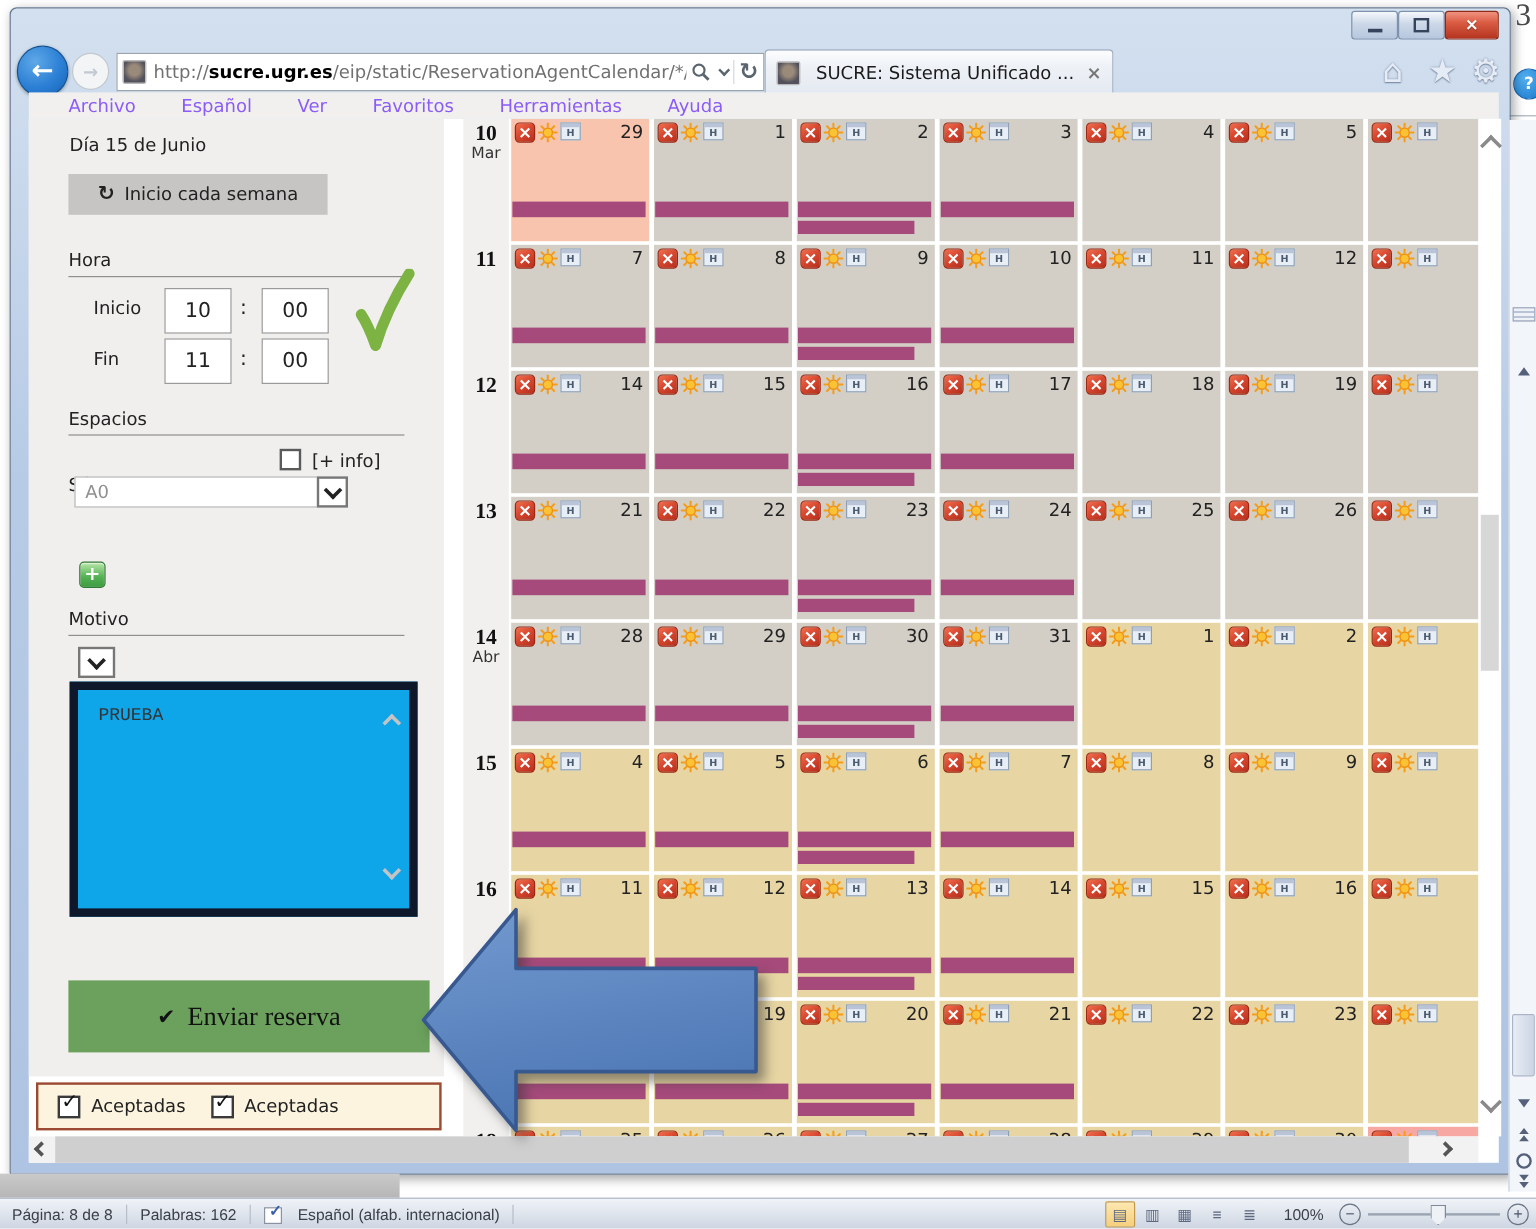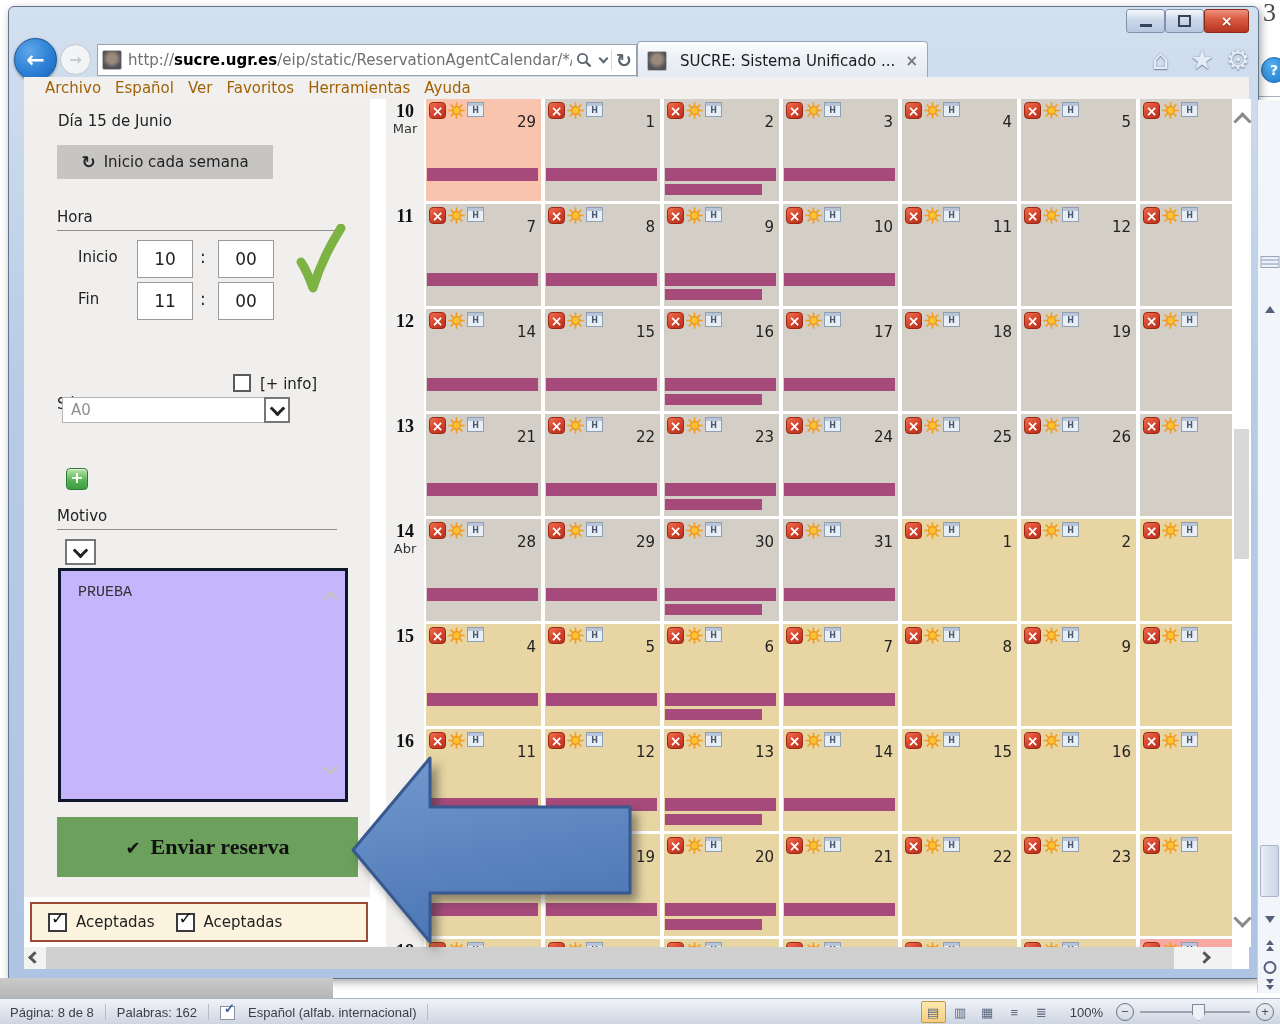--- a/index.html
+++ b/index.html
@@ -36,56 +36,56 @@
   #tab{position:absolute;left:637px;top:41px;width:271px;height:38px;
     background:linear-gradient(#fdfdfe,#eef2f7 35%,#e3e9f1);border:1px solid #98a8bc;border-bottom:none;
     border-radius:4px 4px 0 0;display:flex;align-items:center;padding:0 9px;gap:7px;}
   #tab-title{flex:1;white-space:nowrap;overflow:hidden;color:#1a1a1a;}
   #tab-close{color:#777;font-size:15px;font-weight:bold;}
   .tbico{position:absolute;top:44px;font-size:27px;color:#e6ecf5;text-shadow:0 0 2px #8494ac,0 1px 1px #74849c;}
 
   
   #menubar{position:absolute;left:24px;top:77px;width:1225px;height:22px;background:#f1f0ee;
     display:flex;align-items:center;padding-left:14px;box-sizing:border-box;}
-  .mi{margin:0 7px;color:#a16207;}
+  .mi{margin:0 19px;color:#8b5cf6;}
 
   
   #content{position:absolute;left:24px;top:99px;width:1225px;height:870px;background:#fff;}
 
   
   #panel{position:absolute;left:24px;top:99px;width:346px;height:798px;background:#f0efed;}
   .hdr{position:absolute;color:#222;border-bottom:1px solid #8f8f8f;padding-bottom:4px;}
   .time-in{position:absolute;width:54px;height:36px;border:1px solid #9a9a9a;background:#fff;
     font-size:17px;display:flex;align-items:center;justify-content:center;}
   .chv{display:inline-block;border-style:solid;border-color:#222;border-width:0 3px 3px 0;padding:4px;
     transform:rotate(45deg);}
   .cb{width:15px;height:15px;border:2px solid #3a3a3a;background:#fff;position:relative;flex:none;}
   .cb span{position:absolute;left:1px;top:-7px;font-size:17px;font-weight:bold;color:#111;}
   #send-btn{position:absolute;left:57px;top:817px;width:301px;height:60px;background:#6ba15c;
     display:flex;align-items:center;justify-content:center;gap:10px;color:#111;}
-  #send-btn .lbl{font-family:"Liberation Serif",serif;font-size:22px;font-weight:bold;}
+  #send-btn .lbl{font-family:"Liberation Serif",serif;font-size:22px;}
   #filterbox{position:absolute;left:30px;top:902px;width:318px;height:36px;background:#fcf4df;
     border:2px solid #9c4a33;display:flex;align-items:center;padding-left:16px;gap:9px;}
 
   
   #cal{position:absolute;left:386px;top:99px;width:846px;height:848px;overflow:hidden;}
   #cal-labels{position:absolute;left:0;top:0;width:38px;height:848px;background:#f1f0ee;}
   .wlab{position:absolute;left:0;width:38px;text-align:center;}
   .wk{font-family:"Liberation Serif",serif;font-weight:bold;font-size:18px;color:#111;line-height:20px;margin-top:2px;}
   .mo{font-size:13px;color:#333;}
   .cell{position:absolute;height:102px;overflow:hidden;}
   .cico{position:absolute;left:3px;top:3px;display:flex;gap:2px;align-items:flex-start;}
   .xic{width:17px;height:17px;box-sizing:border-box;border-radius:4px;
     background:linear-gradient(145deg,#f07050,#d84830 45%,#b62f1d);border:1px solid #9c2814;
     color:#fff;font-weight:bold;font-size:14px;line-height:14px;display:flex;align-items:center;justify-content:center;}
   .hic{width:17px;height:15px;box-sizing:border-box;background:#e8eef5;border:1px solid #8fa0b5;
     display:flex;flex-direction:column;}
   .hic i{display:block;height:3px;background:#b9c4d8;}
   .hic b{flex:1;font-size:8px;line-height:9px;color:#4a5b70;text-align:center;font-style:normal;}
-  .dn{position:absolute;top:14px;right:5px;font-size:15px;color:#222;}
+  .dn{position:absolute;top:2px;right:5px;font-size:15px;color:#222;}
   .bar{position:absolute;left:1px;}
   
   #cal-vs{position:absolute;left:1233px;top:99px;width:18px;height:848px;background:#fff;}
   .bigchv{border-color:#8a8a8a;border-width:0 3px 3px 0;padding:5px;position:absolute;left:3px;}
   #cal-vs .thumb{position:absolute;left:1px;top:330px;width:15px;height:130px;background:#d7d7d7;}
   
   #hs{position:absolute;left:24px;top:947px;width:1208px;height:22px;background:#f2f2f2;z-index:5;}
   #hs .thumb{position:absolute;left:22px;top:0;width:1128px;height:22px;background:#cfcfcf;}
   .smchv{border-color:#555;border-width:0 3px 3px 0;padding:3px;position:absolute;top:6px;}
 
@@ -196,39 +196,40 @@
   <div class="time-in" style="left:218px;top:240px;">00</div>
   <div class="abs" style="left:78px;top:290px;">Fin</div>
   <div class="time-in" style="left:137px;top:282px;">11</div>
   <div class="abs" style="left:200px;top:289px;font-size:17px;">:</div>
   <div class="time-in" style="left:218px;top:282px;">00</div>
 
   <svg class="abs" style="left:296px;top:224px;" width="50" height="76" viewBox="0 0 50 76">
     <path d="M5 38 Q11 47 17 64 Q26 34 45 4" fill="none" stroke="#7cb342" stroke-width="9" stroke-linecap="round" stroke-linejoin="round"></path>
   </svg>
 
+  <div class="hdr" style="left:57px;top:340px;width:280px;">Espacios</div>
   <div class="abs" style="left:57px;top:375px;margin-top:20px;">Sólo reservar recursos</div>
   <div class="abs" style="left:233px;top:374px;width:14px;height:14px;border:2px solid #5a5a5a;background:#fff;"></div>
   <div class="abs" style="left:260px;top:375px;">[+ info]</div>
   <div class="abs" style="left:62px;top:397px;width:228px;height:26px;border:1px solid #b4b4b4;background:#fff;box-sizing:border-box;">
     <span style="position:absolute;left:8px;top:3px;color:#909090;">A0</span>
     <span style="position:absolute;right:-1px;top:-1px;width:26px;height:26px;border:2px solid #777;background:#fff;box-sizing:border-box;display:flex;align-items:center;justify-content:center;">
       <i class="chv" style="margin-top:-4px;"></i>
       </span>
   </div>
 
   <div class="abs" style="left:66px;top:468px;width:22px;height:22px;border-radius:4px;border:1px solid #2f7a33;box-sizing:border-box;
        background:linear-gradient(#b8e6a8,#52b152 60%,#3f9c43);box-shadow:inset 0 1px 1px rgba(255,255,255,.6);
        color:#fff;font-weight:bold;font-size:16px;line-height:18px;text-align:center;">+</div>
 
   <div class="hdr" style="left:57px;top:507px;width:280px;">Motivo</div>
   <div class="abs" style="left:65px;top:539px;width:31px;height:26px;border:2px solid #777;background:#fff;box-sizing:border-box;display:flex;align-items:center;justify-content:center;">
     <i class="chv" style="margin-top:-4px;"></i>
   </div>
-  <div class="abs" style="left:58px;top:568px;width:290px;height:234px;background:#c4b5fd;border:3px solid #0f172a;box-sizing:border-box;">
+  <div class="abs" style="left:58px;top:568px;width:290px;height:196px;background:#0ea5e9;border:7px solid #0f172a;box-sizing:border-box;">
     <span style="position:absolute;left:17px;top:13px;font-family:'Liberation Mono',monospace;color:#333;">PRUEBA</span>
     <i class="chv" style="position:absolute;right:9px;top:22px;border-color:#c4c4c4;transform:rotate(-135deg);"></i>
     <i class="chv" style="position:absolute;right:9px;bottom:26px;border-color:#c4c4c4;"></i>
   </div>
 
   <div id="send-btn">
     <span style="font-size:18px;">✔</span>
     <span class="lbl">Enviar reserva</span>
   </div>
 

